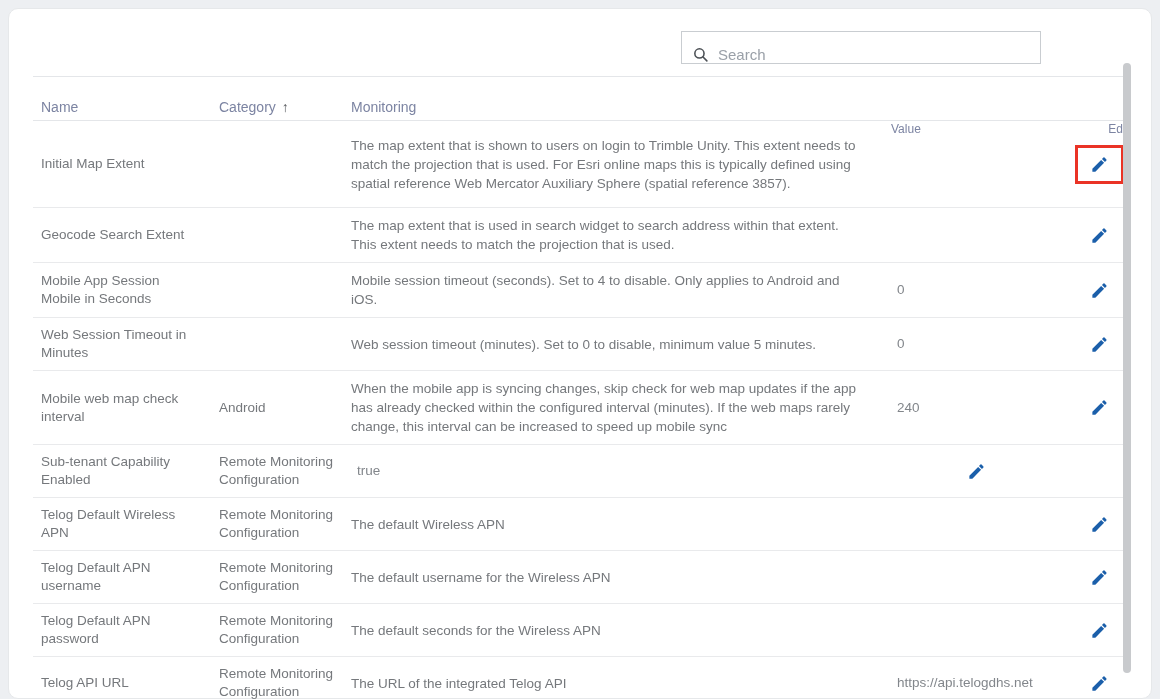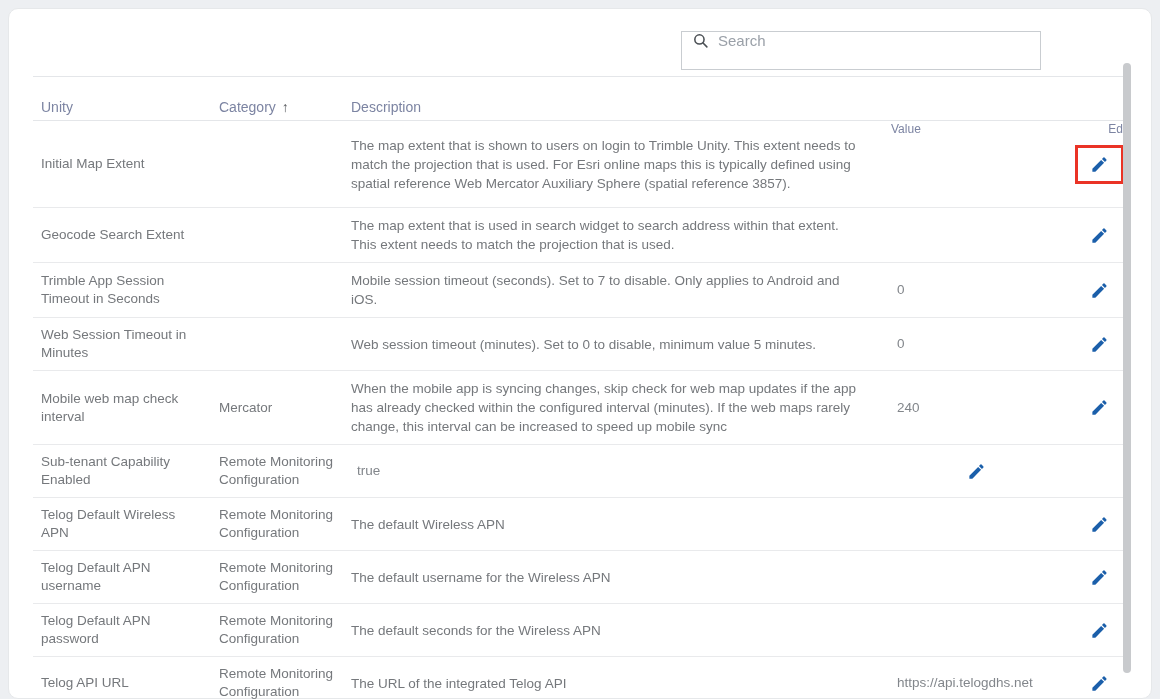--- a/index.html
+++ b/index.html
@@ -15,24 +15,24 @@
     left: 8px; top: 8px;
     width: 1144px; height: 691px;
     background: #ffffff;
     border: 1px solid #e6e8ea;
     border-radius: 10px;
   }
   
   .search-wrap {
     position: absolute;
     left: 672px; top: 22px;
-    width: 360px; height: 39px;
+    width: 360px; height: 33px;
     border: 1px solid #c9cdd1;
     background: #fff;
-    display: flex; align-items: flex-start;
+    display: flex; align-items: flex-end;
     padding: 0 10px; gap: 9px;
   }
   .search-wrap svg { flex: 0 0 auto; }
   .search-input {
     border: none; outline: none; flex: 1;
     font-size: 15px; color: #444;
     font-family: "Liberation Sans", sans-serif;
     background: transparent;
   }
   .search-input::placeholder { color: #9aa0a8; }
@@ -90,25 +90,25 @@
   <div class="search-wrap">
     <svg width="17" height="17" viewBox="0 0 24 24" fill="none" stroke="#4a4f54" stroke-width="2.2" stroke-linecap="round">
       <circle cx="10.5" cy="10.5" r="6.5"></circle>
       <line x1="15.6" y1="15.6" x2="21" y2="21"></line>
     </svg>
     <input class="search-input" type="text" placeholder="Search" style="">
   </div>
 
   <div class="table">
     <div class="thead">
-      <div class="th">Unity</div>
+      <div class="th">Name</div>
       <div class="th">
         <span>Category</span><span class="sort-arrow">↑</span>
       </div>
-      <div class="th">Description</div>
+      <div class="th">Monitoring</div>
       <div class="th small">Value</div>
       <div class="th small center">Edit</div>
     </div>
     <div id="tbody">
         <div class="row">
     <div class="cell">Initial Map Extent</div>
     <div class="cell"></div>
     <div class="cell desc">The map extent that is shown to users on login to Trimble Unity. This extent needs to match the projection that is used. For Esri online maps this is typically defined using spatial reference Web Mercator Auxiliary Sphere (spatial reference 3857).</div>
     <div class="cell value"></div>
     <div class="cell edit">
@@ -130,23 +130,23 @@
       <span class="hl">
         <button class="edit-btn">
           <svg width="19" height="19" viewBox="0 0 24 24" fill="#1b5faa">
             <path d="M3 17.25V21h3.75L17.81 9.94l-3.75-3.75L3 17.25zM20.71 7.04c.39-.39.39-1.02 0-1.41l-2.34-2.34a.9959.9959 0 0 0-1.41 0l-1.83 1.83 3.75 3.75 1.83-1.83z"></path>
           </svg>
         </button>
       </span>
     </div>
   </div>
         <div class="row">
-    <div class="cell">Trimble App Session Timeout in Seconds</div>
-    <div class="cell"></div>
-    <div class="cell desc">Mobile session timeout (seconds). Set to 7 to disable. Only applies to Android and iOS.</div>
+    <div class="cell">Mobile App Session Mobile in Seconds</div>
+    <div class="cell"></div>
+    <div class="cell desc">Mobile session timeout (seconds). Set to 4 to disable. Only applies to Android and iOS.</div>
     <div class="cell value">0</div>
     <div class="cell edit">
       <span class="hl">
         <button class="edit-btn">
           <svg width="19" height="19" viewBox="0 0 24 24" fill="#1b5faa">
             <path d="M3 17.25V21h3.75L17.81 9.94l-3.75-3.75L3 17.25zM20.71 7.04c.39-.39.39-1.02 0-1.41l-2.34-2.34a.9959.9959 0 0 0-1.41 0l-1.83 1.83 3.75 3.75 1.83-1.83z"></path>
           </svg>
         </button>
       </span>
     </div>
@@ -161,21 +161,21 @@
         <button class="edit-btn">
           <svg width="19" height="19" viewBox="0 0 24 24" fill="#1b5faa">
             <path d="M3 17.25V21h3.75L17.81 9.94l-3.75-3.75L3 17.25zM20.71 7.04c.39-.39.39-1.02 0-1.41l-2.34-2.34a.9959.9959 0 0 0-1.41 0l-1.83 1.83 3.75 3.75 1.83-1.83z"></path>
           </svg>
         </button>
       </span>
     </div>
   </div>
         <div class="row">
     <div class="cell">Mobile web map check interval</div>
-    <div class="cell">Mercator</div>
+    <div class="cell">Android</div>
     <div class="cell desc">When the mobile app is syncing changes, skip check for web map updates if the app has already checked within the configured interval (minutes). If the web maps rarely change, this interval can be increased to speed up mobile sync</div>
     <div class="cell value">240</div>
     <div class="cell edit">
       <span class="hl">
         <button class="edit-btn">
           <svg width="19" height="19" viewBox="0 0 24 24" fill="#1b5faa">
             <path d="M3 17.25V21h3.75L17.81 9.94l-3.75-3.75L3 17.25zM20.71 7.04c.39-.39.39-1.02 0-1.41l-2.34-2.34a.9959.9959 0 0 0-1.41 0l-1.83 1.83 3.75 3.75 1.83-1.83z"></path>
           </svg>
         </button>
       </span>

